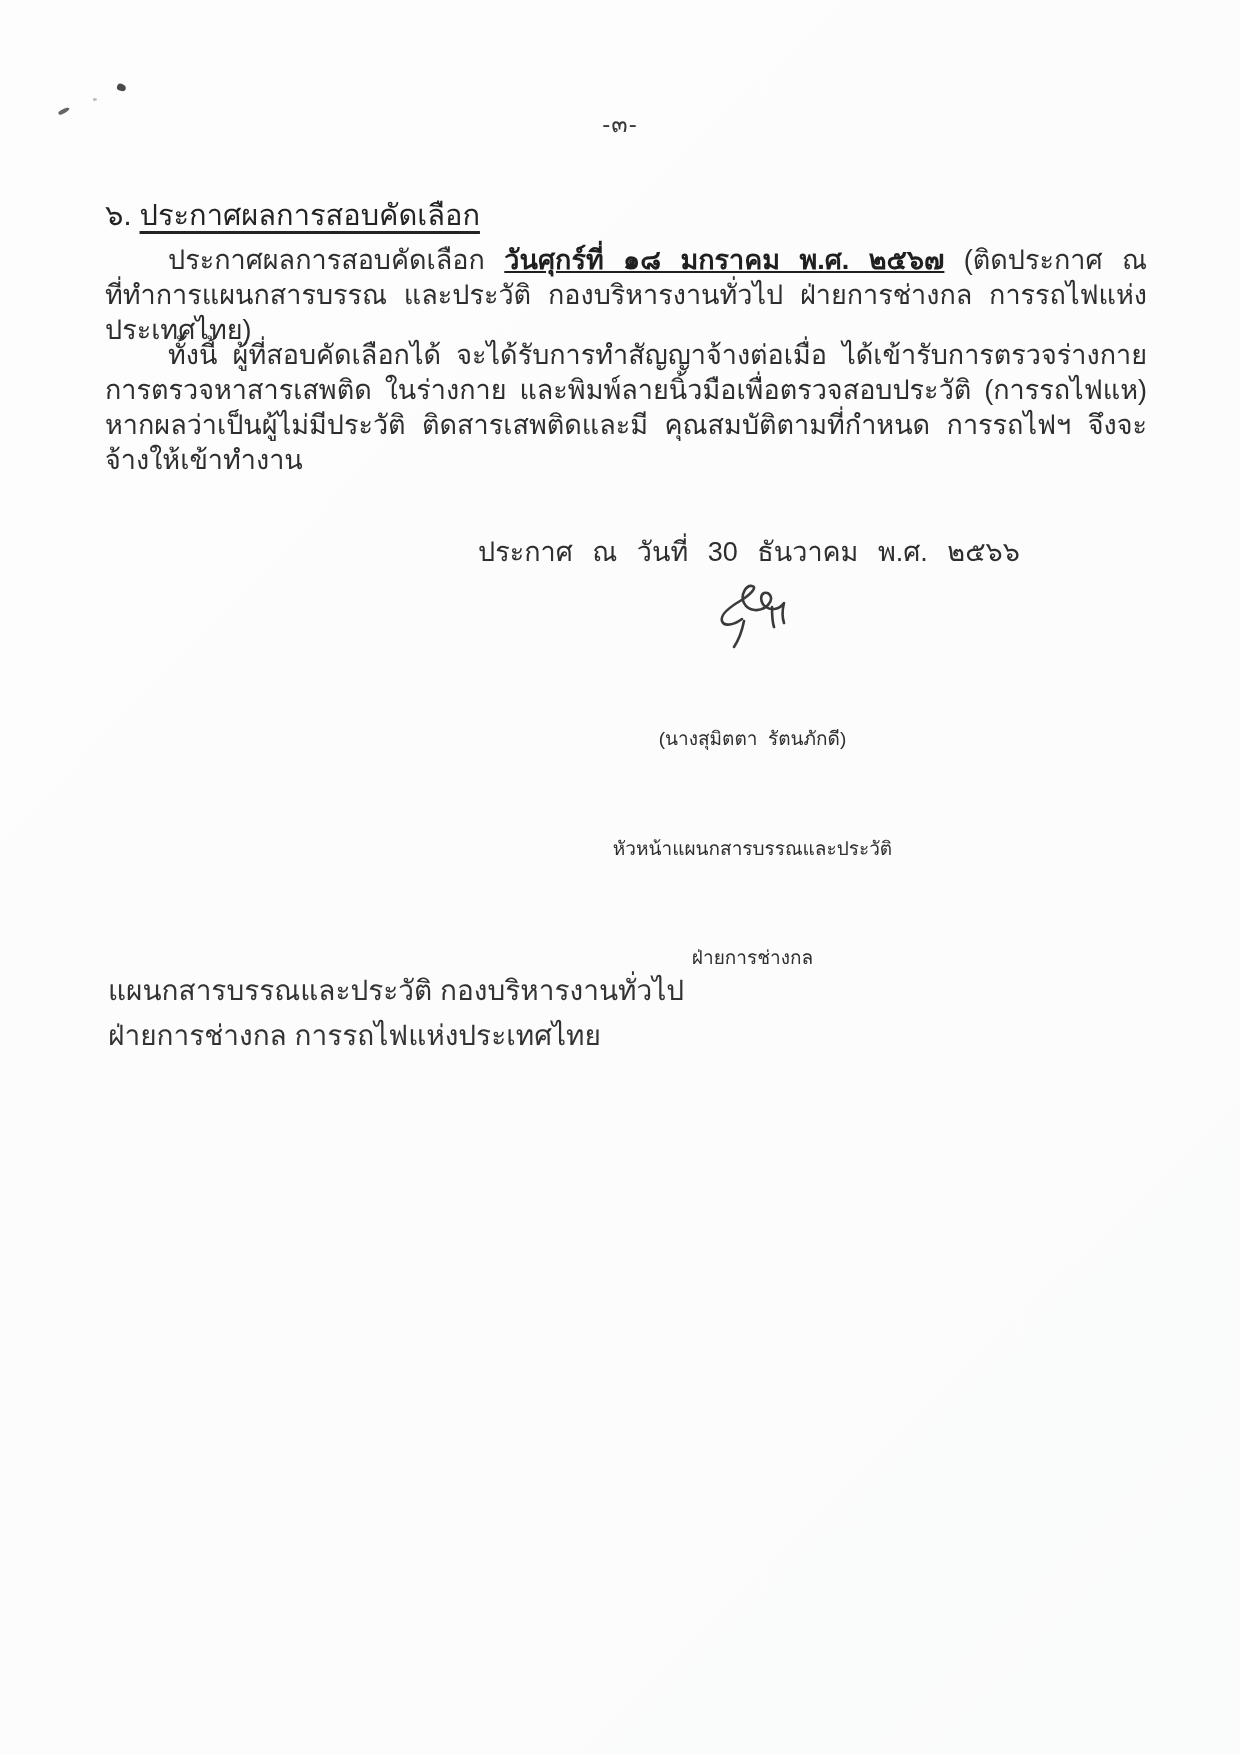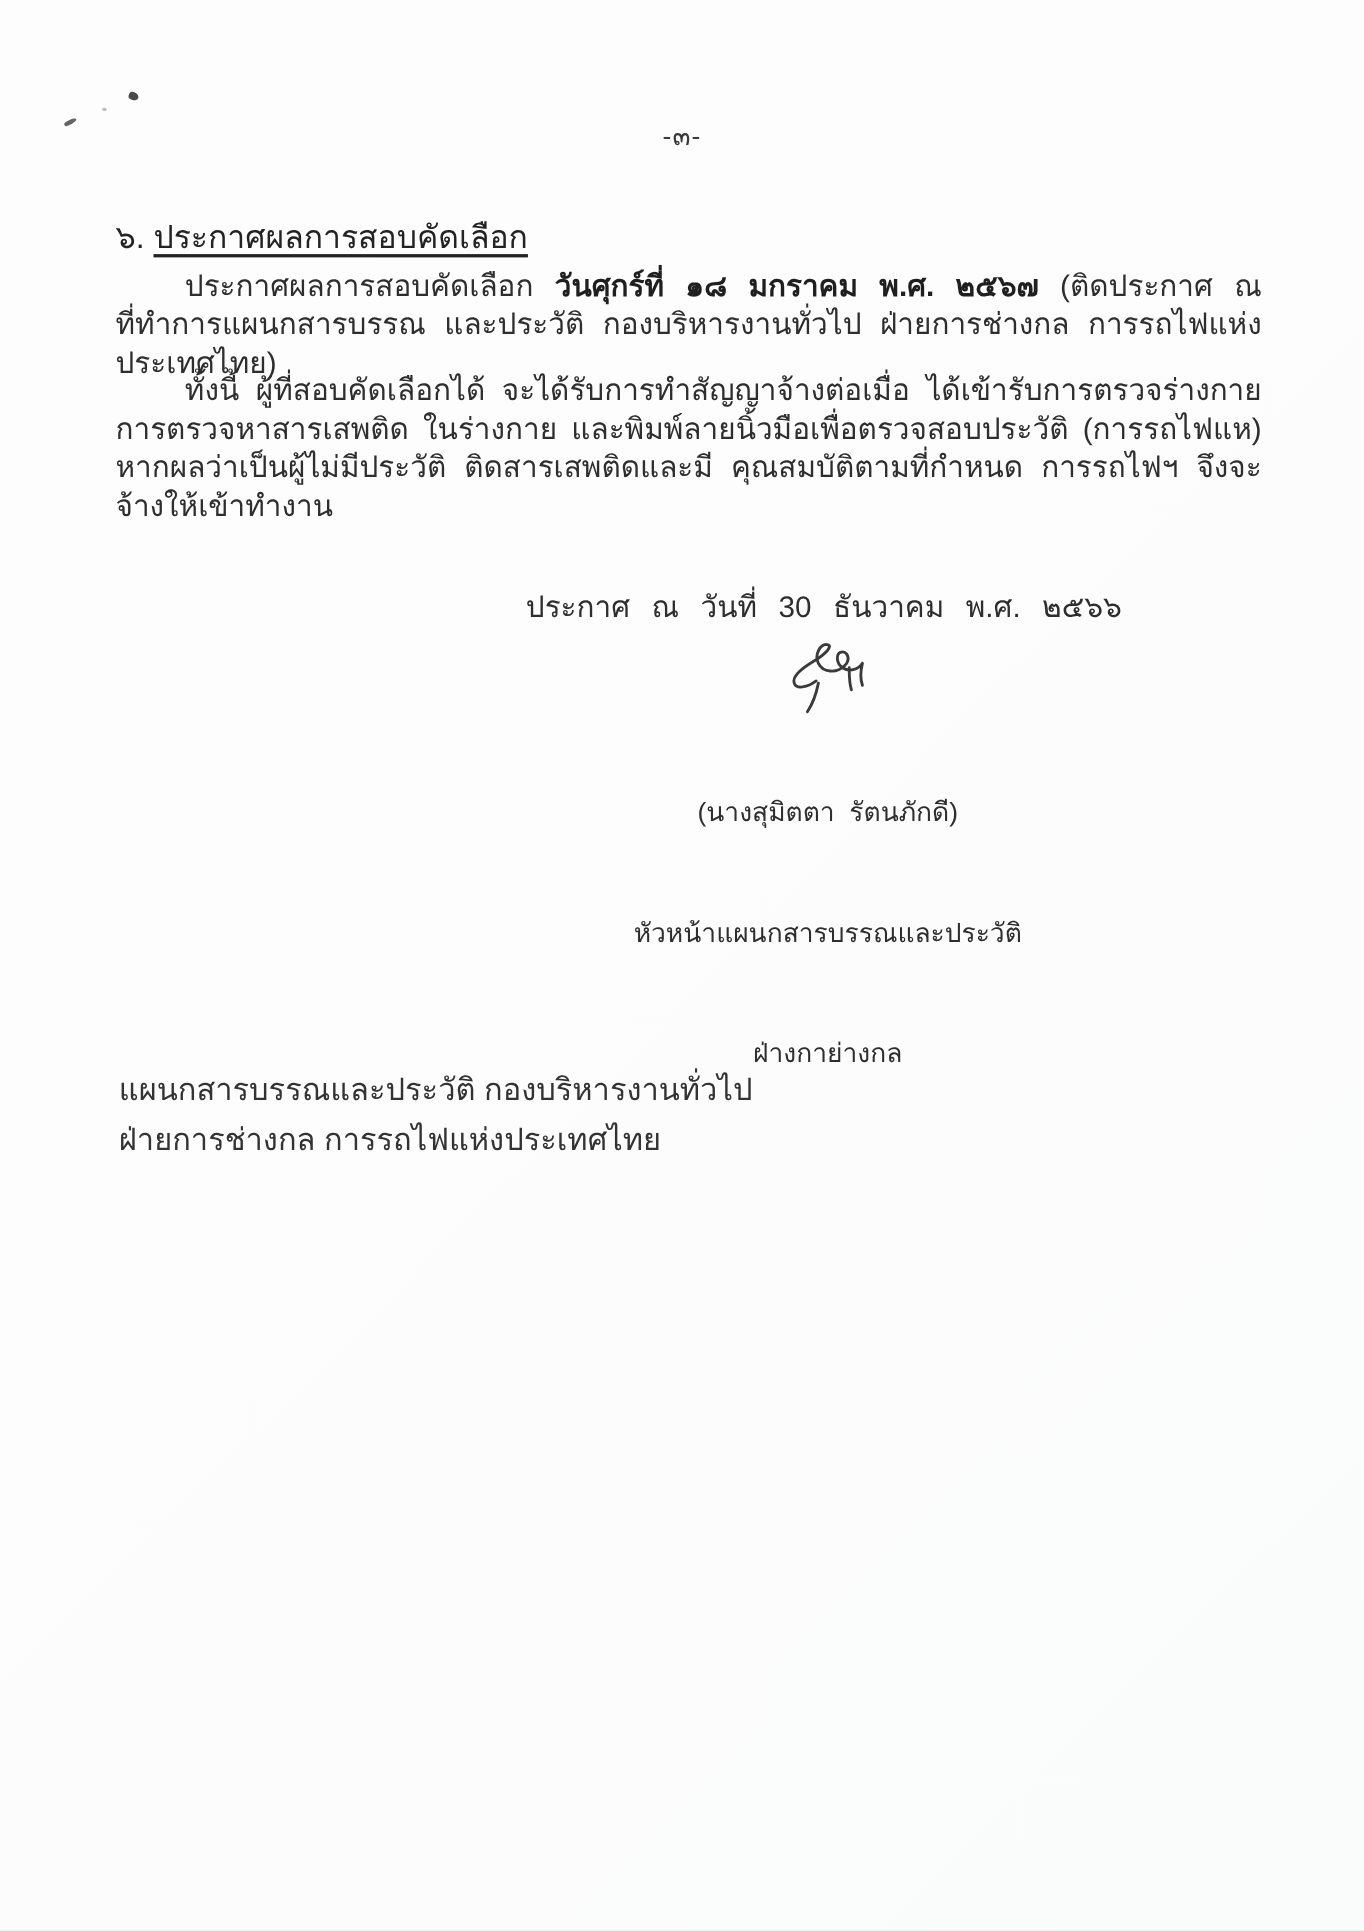--- a/index.html
+++ b/index.html
@@ -45,21 +45,21 @@
     left: 105px;
     width: 1042px;
     font-size: 27px;
     line-height: 35px;
     text-align: justify;
     text-indent: 63px;
     color: #2e2e2e;
   }
   .para1 { top: 243px; }
   .para2 { top: 338px; }
-  .bold { font-weight: bold; color: #1f1f1f; }
+  .bold { font-weight: bold; color: #1f1f1f; text-decoration: underline; }
   .date-line {
     position: absolute;
     top: 530px;
     left: 478px;
     font-size: 27px;
     word-spacing: 12px;
     color: #2e2e2e;
   }
   .signature-wrap {
     position: absolute;
@@ -67,21 +67,21 @@
     left: 698px;
     width: 110px;
     height: 75px;
   }
   .sig-block {
     position: absolute;
     top: 648px;
     left: 555px;
     width: 395px;
     text-align: center;
-    font-size: 24px;
+    font-size: 19px;
     line-height: 36.5px;
     color: #2e2e2e;
     white-space: pre-wrap;
   }
   .contact {
     position: absolute;
     top: 968px;
     left: 108px;
     font-size: 28px;
     line-height: 45px;
@@ -121,21 +121,21 @@
 
   <div class="signature-wrap">
     <svg width="110" height="75" viewBox="0 0 110 75" fill="none" xmlns="http://www.w3.org/2000/svg">
       <path d="M44 36 C36 42 26 44 24 38 C22 32 32 24 42 18 C52 12 60 4 54 3 C48 2 42 12 46 20 C50 28 62 30 70 22 C76 16 72 8 66 10 C62 12 62 20 68 24 C74 28 82 26 86 20 M86 20 C84 28 84 34 86 40 M74 24 C74 32 74 38 76 44 M46 38 C44 48 40 58 36 64" stroke="#3a3a3a" stroke-width="2.6" stroke-linecap="round" fill="none"></path>
     </svg>
   </div>
 
   <div class="sig-block">
     <div>(นางสุมิตตา  รัตนภักดี)</div>
     <div>หัวหน้าแผนกสารบรรณและประวัติ</div>
-    <div>ฝ่างกาย่างกล</div>
+    <div>ฝ่ายการช่างกล</div>
   </div>
 
   <div class="contact">
     <div>แผนกสารบรรณและประวัติ กองบริหารงานทั่วไป</div>
     <div>ฝ่ายการช่างกล การรถไฟแห่งประเทศไทย</div>
   </div>
 
 </div>
 
 </body></html>

